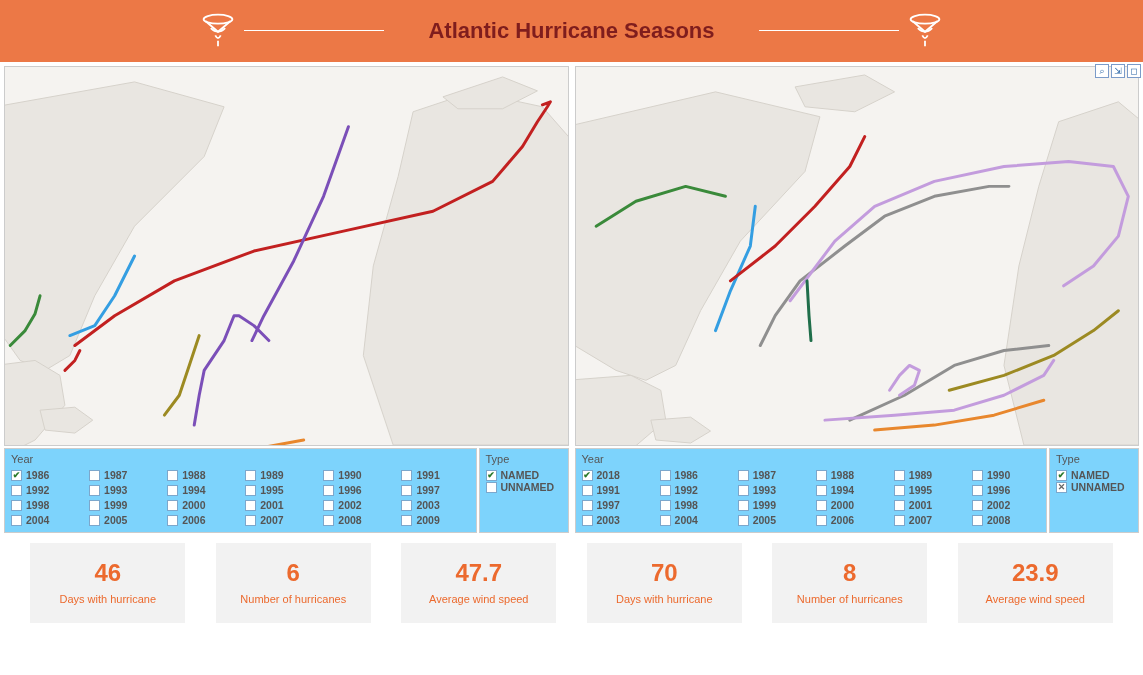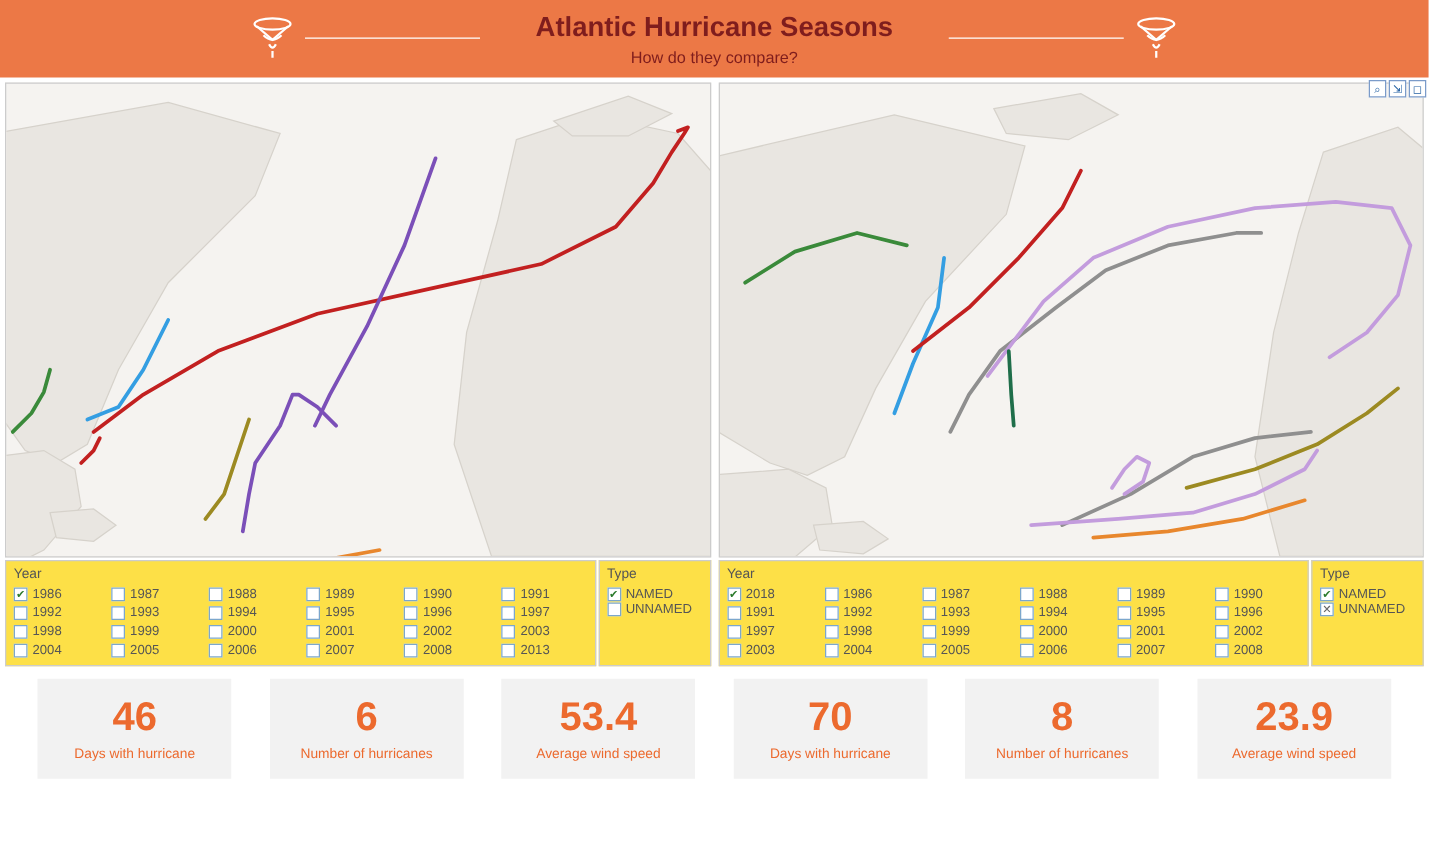--- a/index.html
+++ b/index.html
@@ -83,21 +83,21 @@
 
   
   .filter-row {
     display: flex;
     margin-top: 2px;
     gap: 2px;
   }
   .filter-box {
     border: 1px solid #ccc;
     padding: 4px 6px 6px 6px;
-    background: #fde047;
+    background: #7dd3fc;
   }
   .filter-title {
     font-size: 11px;
     color: #555;
     margin-bottom: 4px;
   }
   .year-box { flex: 1; }
   .year-grid {
     display: grid;
     grid-template-columns: repeat(6, 1fr);
@@ -105,20 +105,21 @@
   }
   .type-box { width: 90px; }
   .chk {
     display: flex;
     align-items: center;
     gap: 4px;
     font-size: 10.5px;
     color: #555;
     cursor: pointer;
     white-space: nowrap;
+    font-weight: bold;
   }
   .ckbox {
     width: 11px; height: 11px;
     border: 1px solid #7ca7cc;
     background: #fff;
     display: inline-flex;
     align-items: center; justify-content: center;
     font-size: 9px;
     color: #2b7a2b;
     line-height: 1;
@@ -141,21 +142,21 @@
   .stat-card {
     background: #f2f2f2;
     width: 155px;
     height: 80px;
     display: flex;
     flex-direction: column;
     align-items: center;
     justify-content: center;
     color: #ec6a2e;
   }
-  .stat-val { font-size: 32px; font-weight: bold; line-height: 1; }
+  .stat-val { font-size: 24px; font-weight: bold; line-height: 1; }
   .stat-lbl { font-size: 11px; margin-top: 8px; }
 
 </style>
 </head>
 <body>
 
 <div class="header">
   <div class="tornado-group left">
     <svg class="tornado-icon" viewBox="0 0 40 40">
       <g fill="none" stroke="#fff" stroke-width="2">
@@ -163,21 +164,20 @@
         <path d="M6 10 Q20 22 20 22 Q34 10 34 10"></path>
         <path d="M12 18 Q20 26 28 18"></path>
         <path d="M17 26 Q20 32 23 26"></path>
         <line x1="20" y1="32" x2="20" y2="38"></line>
       </g>
     </svg>
     <div class="divider"></div>
   </div>
   <div class="header-center">
     <div class="header-title">Atlantic Hurricane Seasons</div>
-    <div class="header-sub">How do they compare?</div>
   </div>
   <div class="tornado-group right">
     <div class="divider"></div>
     <svg class="tornado-icon" viewBox="0 0 40 40">
       <g fill="none" stroke="#fff" stroke-width="2">
         <ellipse cx="20" cy="8" rx="16" ry="5"></ellipse>
         <path d="M6 10 Q20 22 20 22 Q34 10 34 10"></path>
         <path d="M12 18 Q20 26 28 18"></path>
         <path d="M17 26 Q20 32 23 26"></path>
         <line x1="20" y1="32" x2="20" y2="38"></line>
@@ -310,21 +310,21 @@
             <div class="chk">
               <span class="ckbox"></span>
               <span>2007</span>
             </div>
             <div class="chk">
               <span class="ckbox"></span>
               <span>2008</span>
             </div>
             <div class="chk">
               <span class="ckbox"></span>
-              <span>2013</span>
+              <span>2009</span>
             </div>
           </div>
       </div>
       <div class="filter-box type-box">
         <div class="filter-title">Type</div>
         <div class="chk">
           <span class="ckbox on"></span>
           <span>NAMED</span>
         </div>
         <div class="chk">
@@ -482,21 +482,21 @@
   <div class="stats-group">
     <div class="stat-card">
       <div class="stat-val">46</div>
       <div class="stat-lbl">Days with hurricane</div>
     </div>
     <div class="stat-card">
       <div class="stat-val">6</div>
       <div class="stat-lbl">Number of hurricanes</div>
     </div>
     <div class="stat-card">
-      <div class="stat-val">53.4</div>
+      <div class="stat-val">47.7</div>
       <div class="stat-lbl">Average wind speed</div>
     </div>
   </div>
   <div class="stats-group">
     <div class="stat-card">
       <div class="stat-val">70</div>
       <div class="stat-lbl">Days with hurricane</div>
     </div>
     <div class="stat-card">
       <div class="stat-val">8</div>

